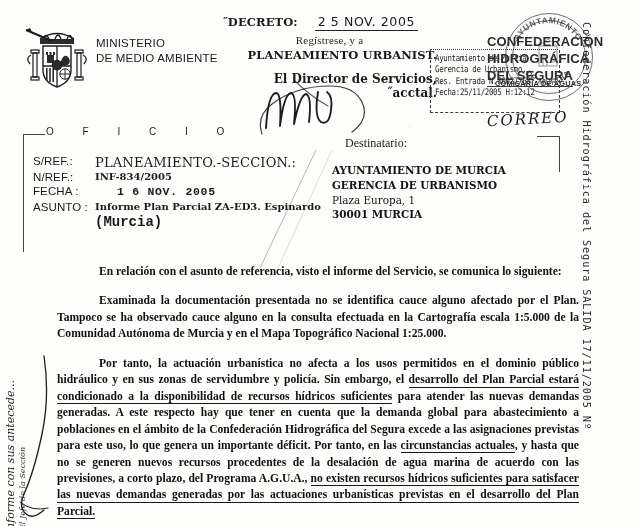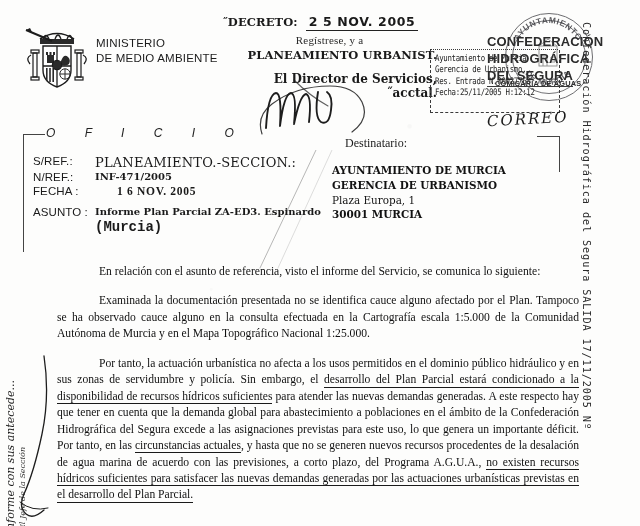--- a/index.html
+++ b/index.html
@@ -27,23 +27,23 @@
     font-family:"Liberation Sans",sans-serif;
     font-size:11.5px;line-height:1.28;letter-spacing:.2px;color:#1b1b1b;
     font-weight:400;
   }
 
   
   .decreto{position:absolute;left:222px;top:14px;width:215px;color:#1a1a1a;}
   .decreto .l1{font-size:11.5px;font-weight:700;letter-spacing:.1px;
     font-family:"DejaVu Serif",serif;white-space:nowrap;}
   .decreto .date{
-    display:inline-block;font-family:"DejaVu Sans",sans-serif;font-weight:700;
+    display:inline-block;font-family:"DejaVu Sans",sans-serif;font-weight:400;
     font-size:12.5px;letter-spacing:.6px;border-bottom:1.6px solid #222;
-    padding:0 3px 1px 3px;margin-left:8px;
+    padding:0 3px 1px 3px;margin-left:17px;
   }
   .decreto .l2{font-size:11px;text-align:center;margin-top:3px;letter-spacing:.2px;
     font-family:"Liberation Serif",serif;color:#2a2a2a;}
   .decreto .l3{font-size:11.5px;font-weight:700;text-align:right;margin-top:2px;
     font-family:"DejaVu Serif",serif;letter-spacing:.1px;}
   .decreto .l4{font-size:12px;font-weight:700;text-align:right;margin-top:10px;
     font-family:"DejaVu Serif",serif;}
 
   
   .reg-box{
@@ -90,40 +90,40 @@
   }
   .seal-txt svg{width:100%;height:100%;}
   .seal-txt text{
     font-family:"Liberation Sans",sans-serif;font-size:8.4px;font-weight:700;
     fill:#2f2f34;letter-spacing:.6px;
   }
 
   
   .oficio{
     position:absolute;left:46px;top:126px;
-    font-family:"Liberation Sans",sans-serif;font-size:12px;font-weight:400;
-    letter-spacing:13px;color:#222;font-style:italic;
+    font-family:"Liberation Sans",sans-serif;font-size:10px;font-weight:400;
+    letter-spacing:13px;color:#222;
   }
   .frame-l{position:absolute;left:23px;top:134px;width:22px;height:1.1px;background:#444;}
   .frame-lv{position:absolute;left:23px;top:134px;width:1.1px;height:118px;background:#444;}
   .frame-r{position:absolute;left:537px;top:136px;width:23px;height:1.1px;background:#444;}
   .frame-rv{position:absolute;left:559px;top:136px;width:1.1px;height:36px;background:#444;}
 
   
   .refs{position:absolute;left:33px;top:155px;width:300px;}
   .ref-row{display:flex;align-items:flex-start;margin-bottom:1px;}
   .ref-key{
     font-family:"Liberation Sans",sans-serif;font-size:11.5px;color:#1a1a1a;
     width:62px;flex:0 0 62px;letter-spacing:.1px;
   }
   .ref-val{font-family:"DejaVu Serif",serif;font-size:9.6px;color:#1a1a1a;}
   .ref-val.small-caps{font-size:13px;letter-spacing:.2px;}
   .ref-val.bold{font-weight:700;font-size:10px;}
   .ref-val.stamped{
-    font-family:Liberation Serif, serif;font-weight:700;font-size:11.5px;
+    font-family:Liberation Mono, monospace;font-weight:700;font-size:11.5px;
     letter-spacing:.7px;margin-left:22px;
   }
   .ref-sub{
     font-family:Liberation Mono, monospace;font-size:14px;font-weight:700;
     margin-left:62px;color:#1a1a1a;
   }
   .ref-indent{margin-left:62px;font-family:"DejaVu Serif",serif;font-size:9.6px;}
 
   
   .dest-label{
@@ -135,21 +135,21 @@
     font-family:"DejaVu Serif",serif;font-size:10.4px;line-height:1.42;color:#121212;
   }
   .dest-body .b{font-weight:700;}
 
   
   .body{
     position:absolute;left:57px;top:264px;width:522px;
     font-family:"Liberation Serif",serif;font-size:11.6px;line-height:1.42;
     text-align:justify;color:#111;
   }
-  .body p{margin:0 0 13px 0;text-indent:42px;}
+  .body p{margin:0 0 13px 0;text-indent:42px;font-weight:bold;}
   .body p:last-child{margin-bottom:0;}
   .u{
     border-bottom:1px solid #1a1a1a;
     padding-bottom:.3px;
   }
 
   
   .vmargin{
     position:absolute;left:592px;top:22px;
     width:500px;transform-origin:left top;transform:rotate(90deg);
@@ -299,29 +299,29 @@
   <div class="frame-rv"></div>
 
   <div class="refs">
     <div class="ref-row">
       <span class="ref-key">S/REF.:</span>
       <span class="ref-val small-caps">PLANEAMIENTO.-SECCION.:</span>
     </div>
 
     <div class="ref-row" style="margin-top:1px;">
       <span class="ref-key">N/REF.:</span>
-      <span class="ref-val bold">INF-471/2005</span>
+      <span class="ref-val bold">INF-834/2005</span>
     </div>
 
     <div class="ref-row" style="margin-top:2px;">
       <span class="ref-key">FECHA :</span>
       <span class="ref-val stamped">1 6  NOV. 2005</span>
     </div>
 
-    <div class="ref-row" style="margin-top:9px;">
+    <div class="ref-row" style="margin-top:3px;">
       <span class="ref-key">ASUNTO :</span>
       <span class="ref-val bold">Informe Plan Parcial ZA-ED3. Espinardo</span>
     </div>
     <div class="ref-sub">(Murcia)</div>
   </div>
 
   <div class="dest-label">Destinatario:</div>
   <div class="dest-body">
     <div class="b">AYUNTAMIENTO DE MURCIA</div>
     <div class="b">GERENCIA DE URBANISMO</div>

